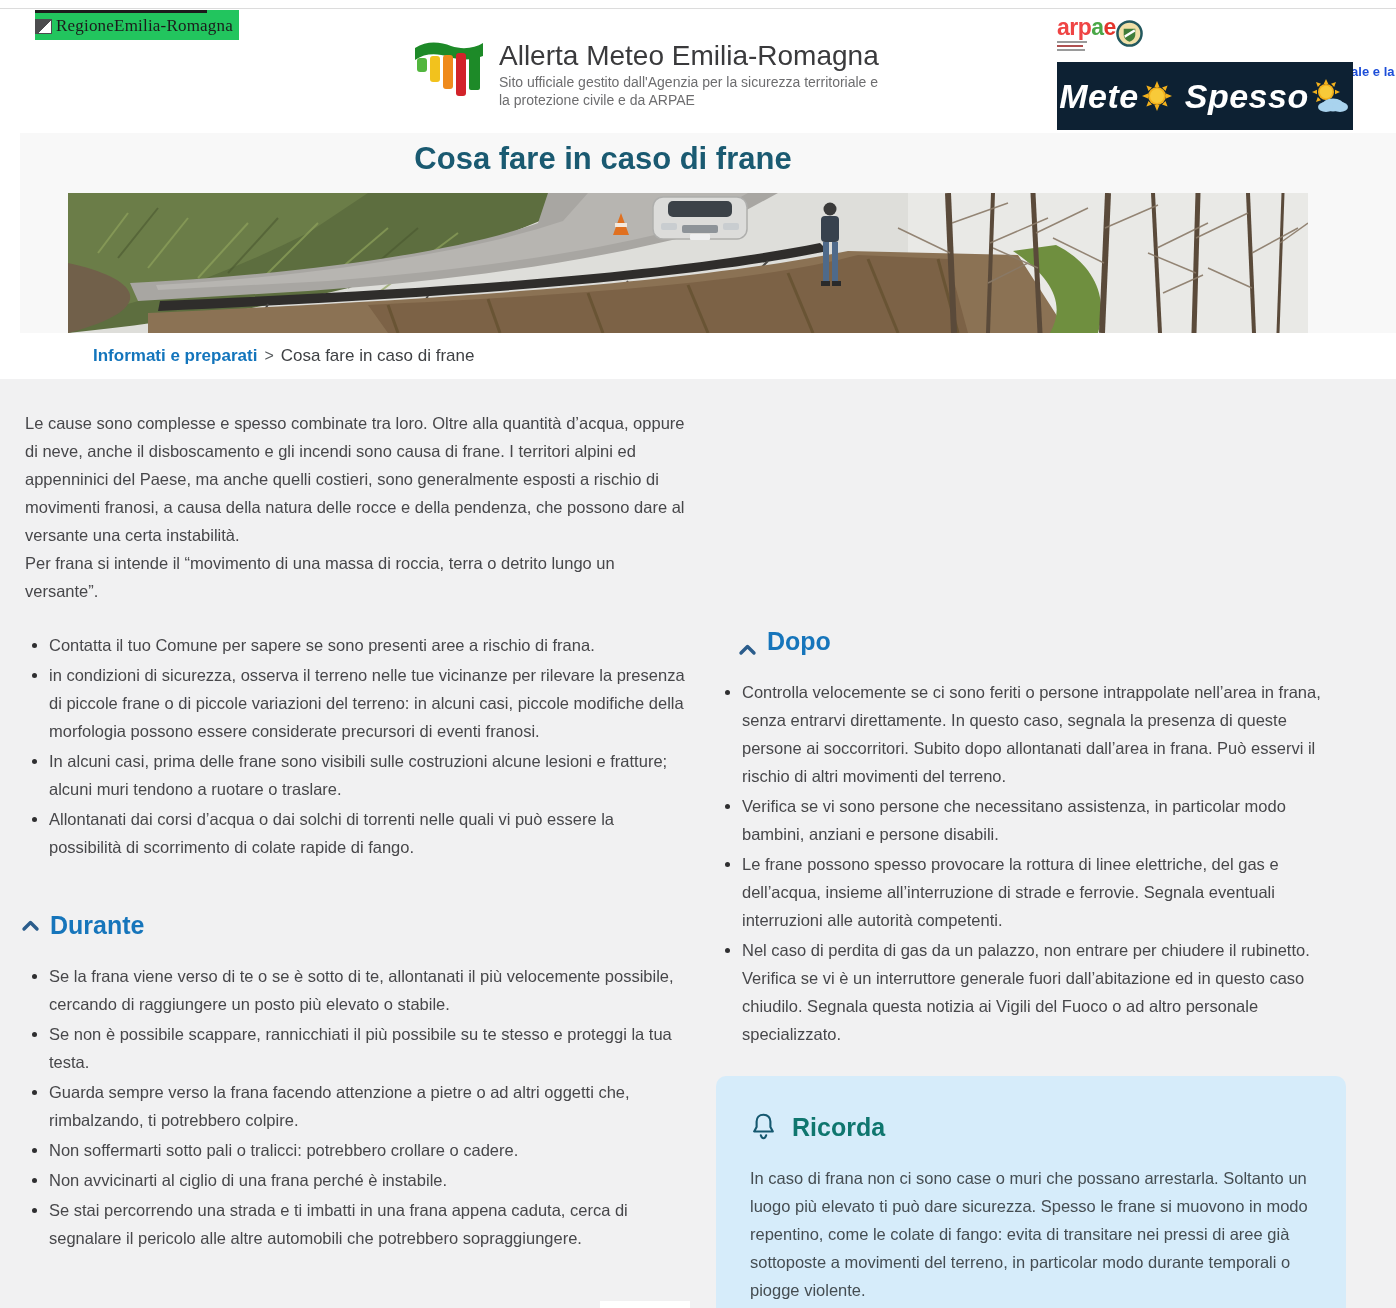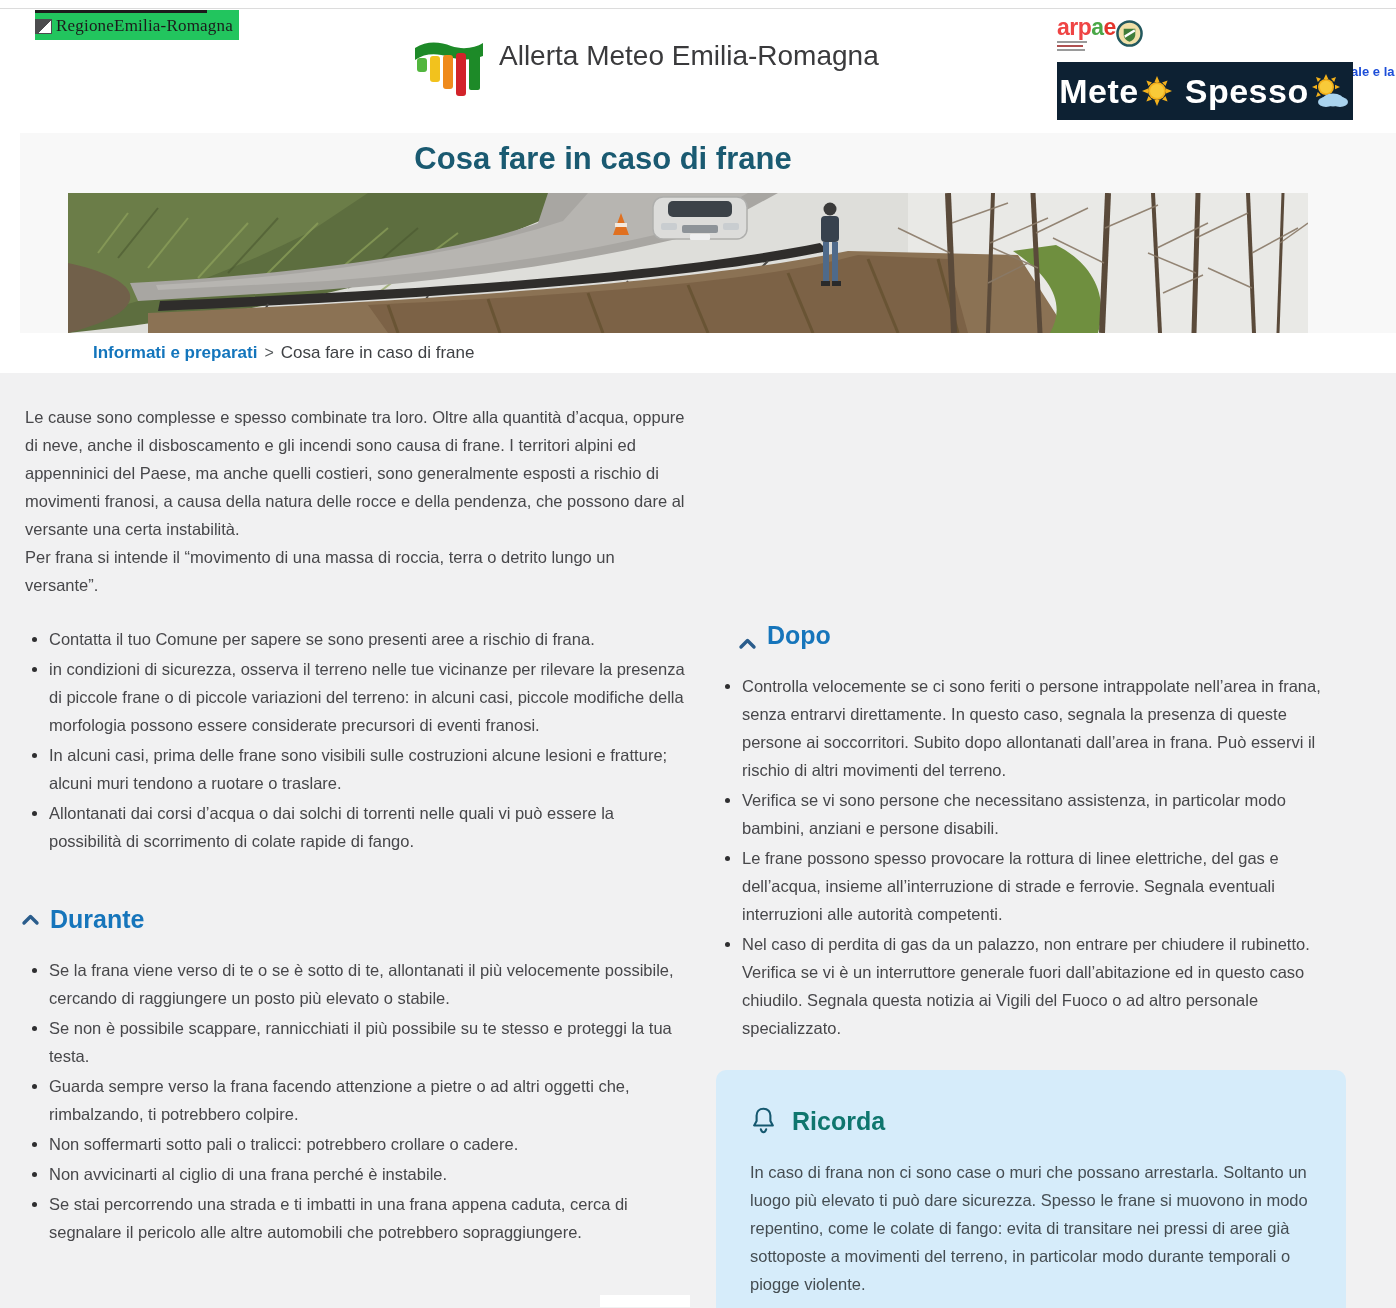--- a/index.html
+++ b/index.html
@@ -25,35 +25,35 @@
 
   .arpae { position:absolute; left:1057px; top:16px; cursor:pointer; }
   .arpae-word { font-size:23px; font-weight:700; letter-spacing:-0.5px; line-height:1; }
   .arpae-gray { color:#ef4444; } .arpae-green { color:#4aa747; } .arpae-red { color:#e2342b; }
   .arpae-sublines span { display:block; height:2px; background:#9a9a9a; margin-top:2px; }
   .arpae-sublines span:nth-child(1){width:30px;} .arpae-sublines span:nth-child(2){width:26px;background:#b05050;} .arpae-sublines span:nth-child(3){width:28px;}
 
   .pc-badge { position:absolute; left:1116px; top:20px; width:27px; height:27px; }
   .agency { position:absolute; left:1151px; top:22px; font-size:13px; font-weight:700; color:#1d4ed8; line-height:1.25;margin-top:42px; }
 
-  .meteo-banner { position:absolute; left:1057px; top:62px; width:296px; height:58px;
-    background:#0d2133; display:flex; align-items:center; justify-content:center; cursor:pointer; }
+  .meteo-banner { position:absolute; left:1057px; top:62px; width:296px; height:68px;
+    background:#0d2133; display:flex; align-items:center; justify-content:center; cursor:pointer;font-style:italic; }
   .meteo-banner .btxt { color:#fff; font-weight:700; font-size:34px; letter-spacing:0.5px; }
   .meteo-banner svg { display:block; margin:0 2px; }
   .banner-space { width:10px; }
 
   
   .title-band { position:relative; margin-left:20px; height:200px; background:#f8f8f8; }
   .page-title { position:absolute; top:8px; left:0; width:1166px; text-align:center;
     font-size:31px; font-weight:600; color:#1a5a71; }
   .hero { position:absolute; left:48px; top:60px; width:1240px; height:140px; overflow:hidden; }
   .hero svg { display:block; }
 
   
-  .breadcrumb { height:40px; display:flex; align-items:center; padding-left:93px; background:#fff; font-size:17px; }
+  .breadcrumb { height:46px; display:flex; align-items:center; padding-left:93px; background:#fff; font-size:17px; }
   .crumb-link { color:#1375bc; font-weight:700; text-decoration:none; cursor:pointer; }
   .crumb-sep { color:#55595c; margin:0 7px; font-size:16px; }
   .crumb-current { color:#3f4144; }
 
   
   .content { background:#f1f1f2; min-height:931px; display:flex; padding:30px 0 0 25px; position:relative; }
   .col-left { width:660px; }
   .col-right { width:630px; margin-left:31px; padding-top:218px; }
 
   .intro p { font-size:16.5px; line-height:28px; color:#47474a; }
@@ -97,20 +97,24 @@
     <svg width="72" height="58" viewBox="0 0 72 58">
       <path d="M2 8 C14 0 28 2 38 6 C50 10 62 8 70 3 L70 16 C58 21 46 20 36 17 C24 13 12 13 2 20 Z" fill="#1d8a28"></path>
       <rect x="4" y="18" width="10" height="14" rx="3" fill="#52b63e"></rect>
       <rect x="17" y="16" width="10" height="26" rx="3" fill="#f2c21d"></rect>
       <rect x="30" y="15" width="10" height="34" rx="3" fill="#ef8a1d"></rect>
       <rect x="43" y="13" width="10" height="43" rx="3" fill="#d2232a"></rect>
       <rect x="56" y="10" width="11" height="40" rx="2" fill="#1d8a28"></rect>
     </svg>
     <div>
       <div class="brand-title">Allerta Meteo Emilia-Romagna</div>
+      <div class="brand-sub">
+        <div>Sito ufficiale gestito dall'Agenzia per la sicurezza territoriale e</div>
+        <div>la protezione civile e da ARPAE</div>
+      </div>
     </div>
   </div>
 
   <div class="arpae">
     <div class="arpae-word">
       <span class="arpae-gray">arp</span><span class="arpae-green">a</span><span class="arpae-red">e</span>
     </div>
     <div class="arpae-sublines">
         <span></span>
         <span></span>

